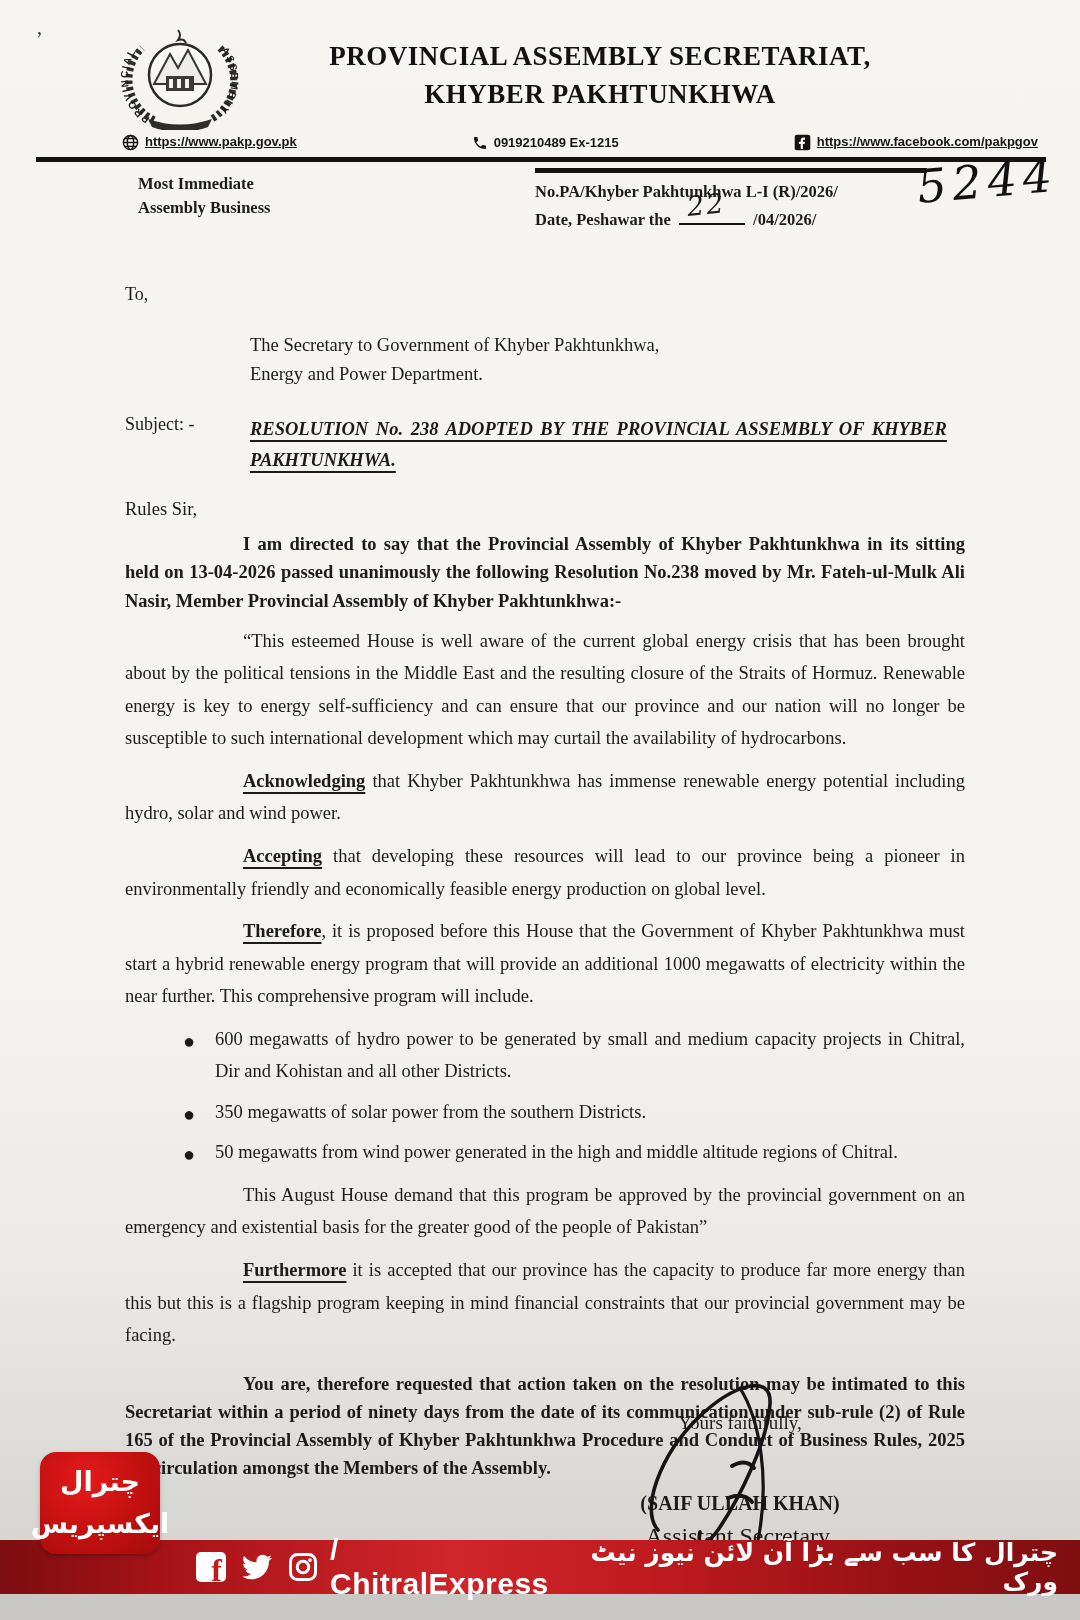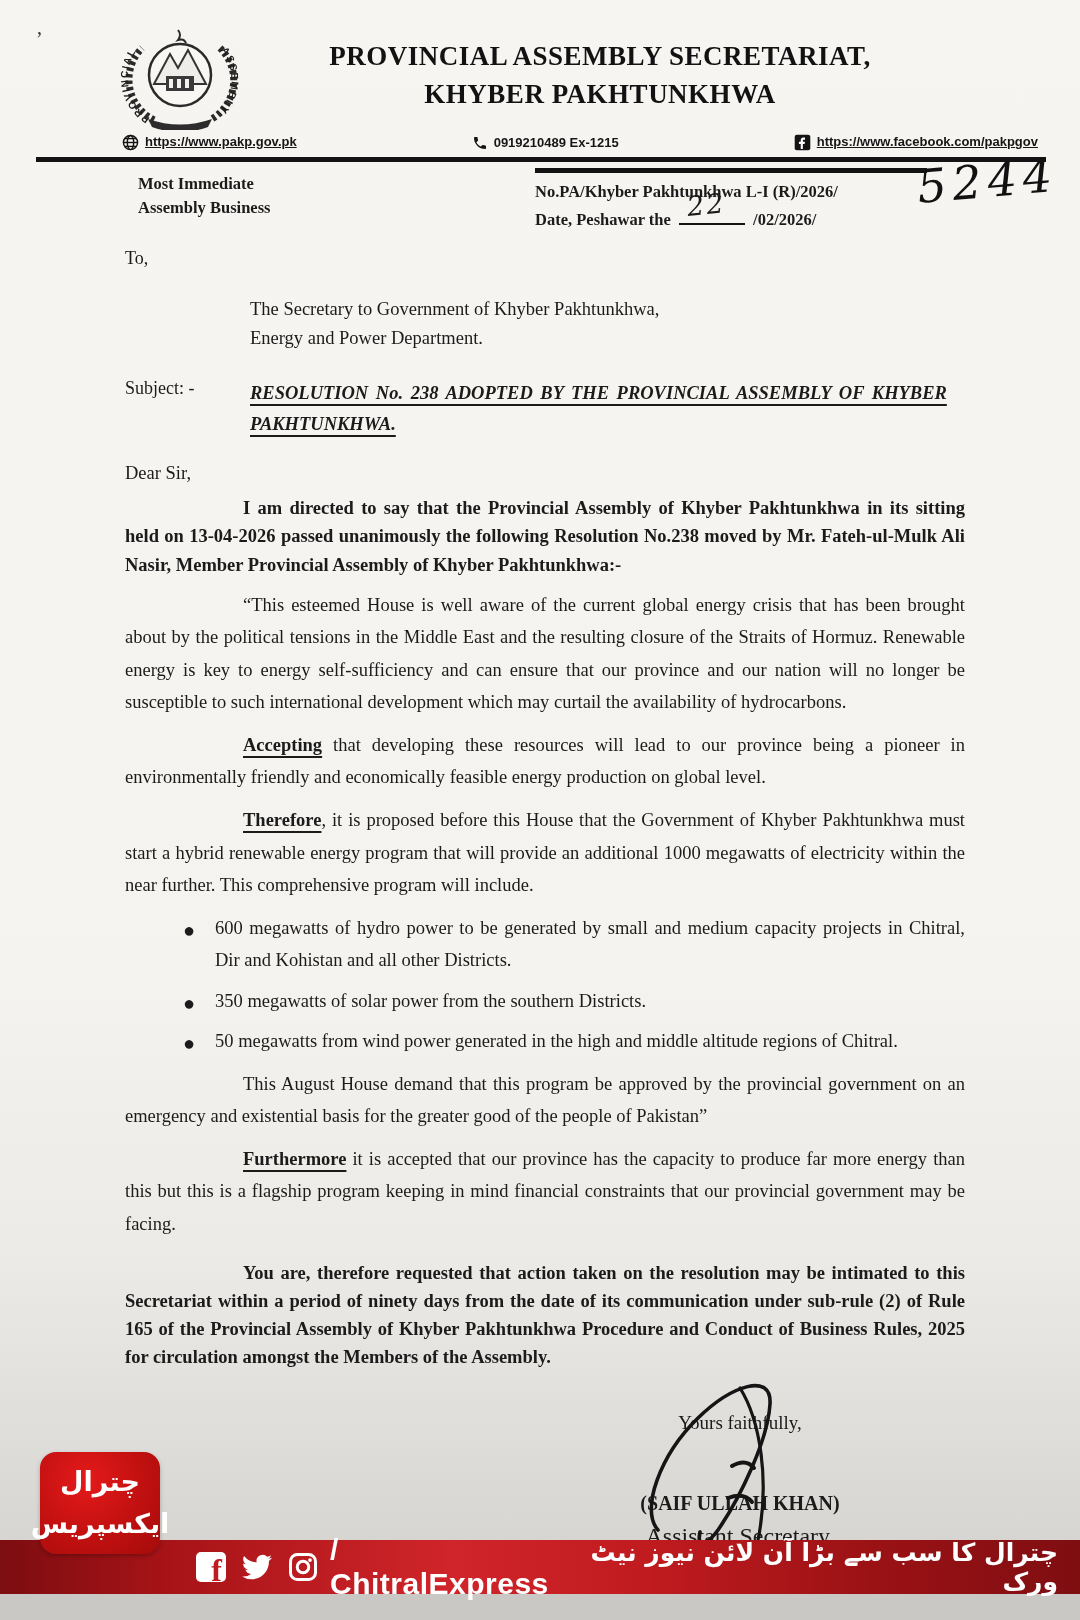--- a/index.html
+++ b/index.html
@@ -25,21 +25,21 @@
   .ref-line{white-space:nowrap;}
   .hw-ref{position:absolute;left:382px;top:-14px;font-family:"DejaVu Serif",serif;font-style:italic;
     font-size:46px;font-weight:normal;letter-spacing:6px;transform:rotate(-5deg);color:#111;}
   .date-line{margin-top:3px;}
   .date-blank{display:inline-block;width:66px;height:18px;border-bottom:2px solid #141414;
     position:relative;vertical-align:baseline;margin:0 4px;}
   .hw-day{position:absolute;left:8px;top:-16px;font-family:"DejaVu Serif",serif;font-style:italic;
     font-size:27px;font-weight:normal;transform:rotate(-6deg);letter-spacing:2px;}
   
   .body-col{position:absolute;left:125px;right:115px;top:248px;font-size:18.5px;}
-  .to-label{font-size:18px;}
+  .to-label{font-size:18px;margin-top:36px;}
   .addressee{margin:26px 0 0 125px;line-height:1.55;font-size:18.5px;}
   .subject-row{display:flex;margin-top:26px;}
   .subject-label{width:125px;flex:0 0 125px;font-size:18px;}
   .subject-text{font-weight:bold;font-size:18.5px;line-height:1.65;
     text-decoration:underline;text-decoration-thickness:2px;text-underline-offset:5px;word-spacing:3px;font-style:italic;}
   .salutation{margin-top:24px;}
   p.para{margin:10px 0;text-align:justify;text-indent:118px;}
   p.tight{line-height:1.52;font-weight:bold;}
   p.spaced{line-height:1.76;}
   .lead{font-weight:bold;text-decoration:underline;text-decoration-thickness:2px;text-underline-offset:5px;}
@@ -150,43 +150,44 @@
     <div class="ref-rule"></div>
     <div class="ref-line">
       <span>No.PA/Khyber Pakhtunkhwa L-I (R)/2026/</span>
       <span class="hw-ref">5244</span>
     </div>
     <div class="date-line">
       <span>Date, Peshawar the</span>
       <span class="date-blank">
         <span class="hw-day">22</span>
       </span>
-      <span>/02/2026/</span>
+      <span>/04/2026/</span>
     </div>
   </div>
 
   <div class="body-col">
     <div class="to-label">To,</div>
 
     <div class="addressee">
       <div>The Secretary to Government of Khyber Pakhtunkhwa,</div>
       <div>Energy and Power Department.</div>
     </div>
 
     <div class="subject-row">
       <div class="subject-label">Subject: -</div>
       <div class="subject-text">RESOLUTION No. 238 ADOPTED BY THE PROVINCIAL ASSEMBLY OF KHYBER PAKHTUNKHWA.</div>
     </div>
 
-    <div class="salutation">Dear Sir,</div>
+    <div class="salutation">Rules Sir,</div>
 
     <p class="para tight"><span>I am directed to say that the Provincial Assembly of Khyber Pakhtunkhwa in its sitting held on </span><b>13-04-2026</b><span> passed unanimously the following Resolution No.</span><b>238</b><span> moved by Mr. Fateh-ul-Mulk Ali Nasir, Member Provincial Assembly of Khyber Pakhtunkhwa:-</span></p>
 
     <p class="para spaced">“This esteemed House is well aware of the current global energy crisis that has been brought about by the political tensions in the Middle East and the resulting closure of the Straits of Hormuz. Renewable energy is key to energy self-sufficiency and can ensure that our province and our nation will no longer be susceptible to such international development which may curtail the availability of hydrocarbons.</p>
 
+    <p class="para spaced"><span class="lead">Acknowledging</span><span>  that Khyber Pakhtunkhwa has immense renewable energy potential including hydro, solar and wind power.</span></p>
 
     <p class="para spaced"><span class="lead">Accepting</span><span> that developing these resources will lead to our province being a pioneer in environmentally friendly and economically feasible energy production on global level.</span></p>
 
     <p class="para spaced"><span class="lead">Therefore</span><span>, it is proposed before this House that the Government of Khyber Pakhtunkhwa must start a hybrid renewable energy program that will provide an additional 1000 megawatts of electricity within the near further. This comprehensive program will include.</span></p>
 
     <ul class="bullets">
       <li><span class="dot">●</span><span>600 megawatts of hydro power to be generated by small and medium capacity projects in Chitral, Dir and Kohistan and all other Districts.</span></li>
       <li><span class="dot">●</span><span>350 megawatts of solar power from the southern Districts.</span></li>
       <li><span class="dot">●</span><span>50 megawatts from wind power generated in the high and middle altitude regions of Chitral.</span></li>
     </ul>

